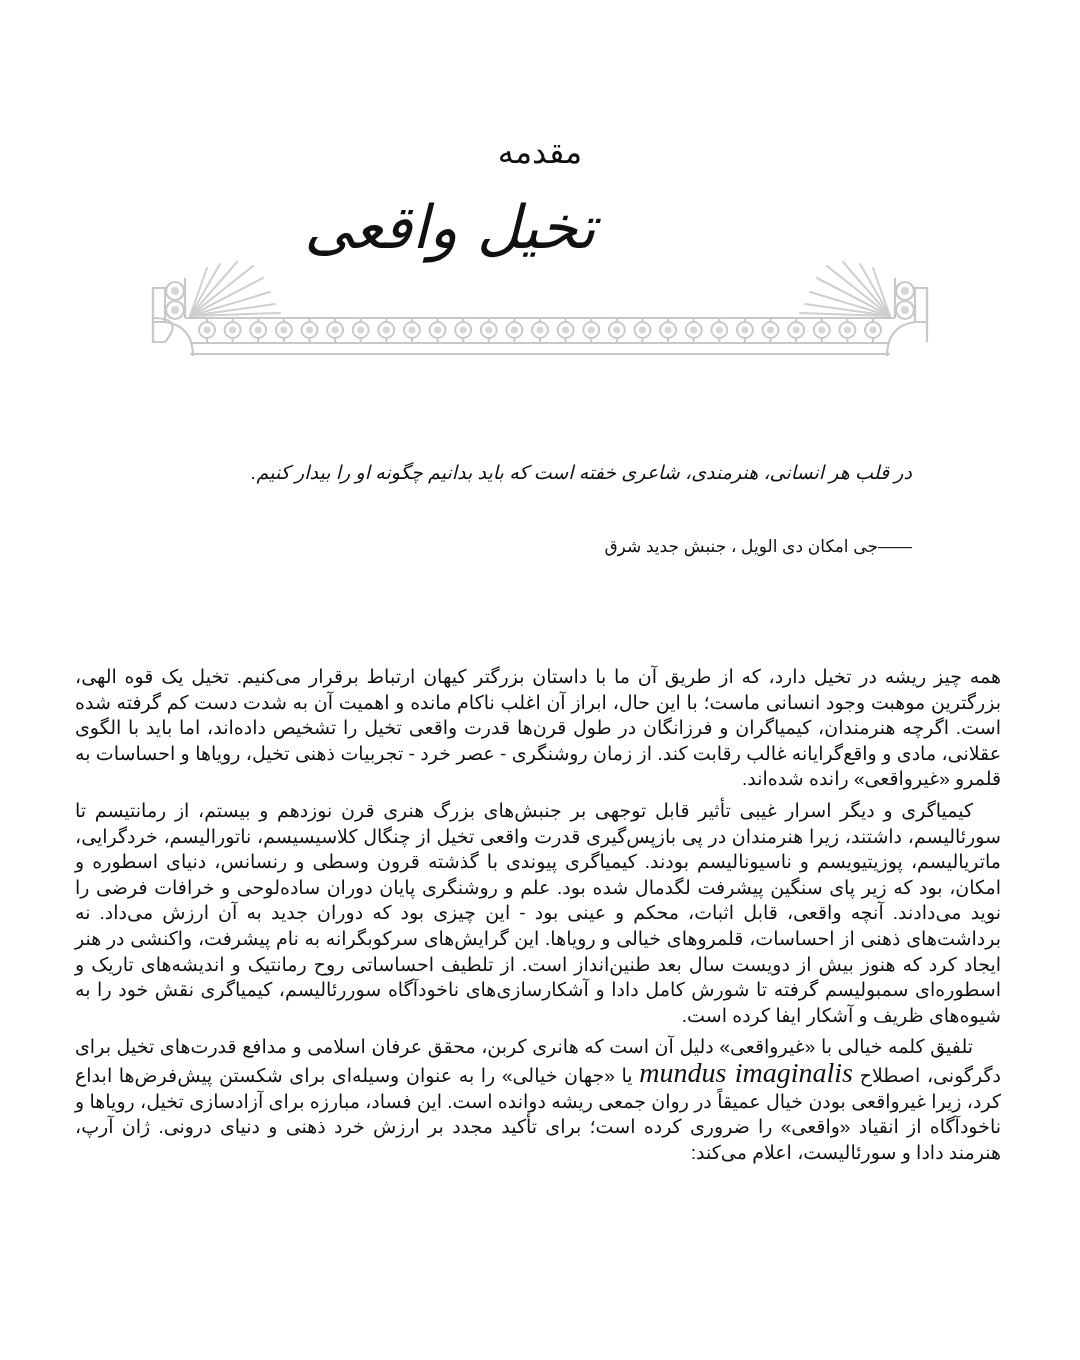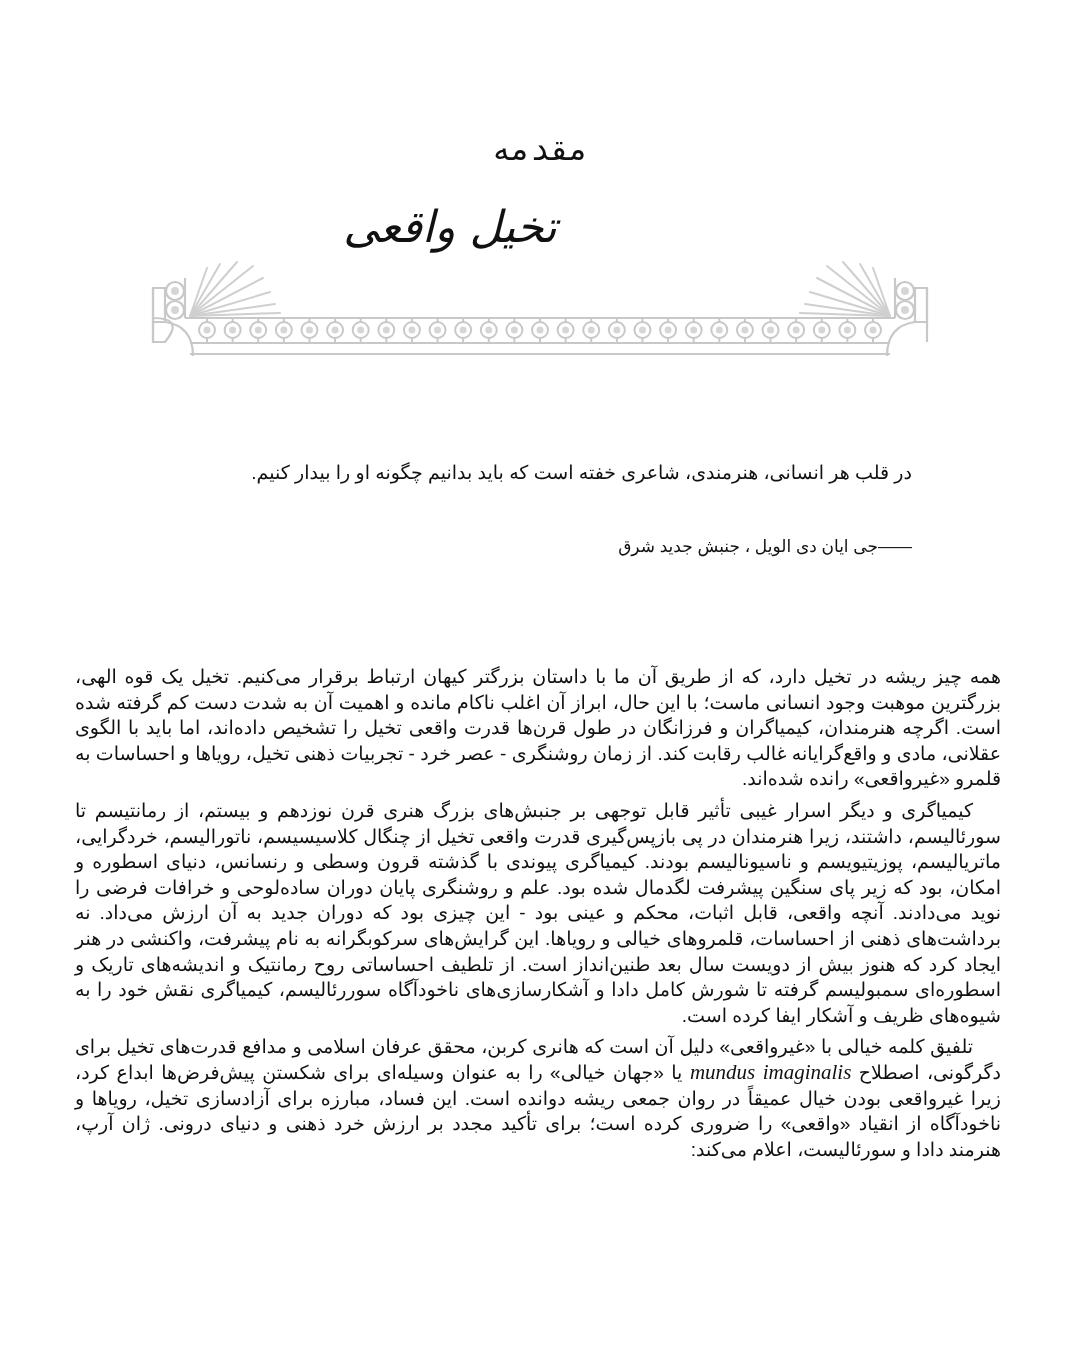--- a/index.html
+++ b/index.html
@@ -3,45 +3,45 @@
   <meta charset="utf-8">
   <style>
     html, body { margin: 0; padding: 0; background: #ffffff; }
     body {
       width: 1080px; height: 1360px; position: relative; overflow: hidden;
       font-family: "DejaVu Sans", "Liberation Sans", sans-serif; color: #111;
     }
     .chapter-label {
       position: absolute; top: 128px; left: 0; width: 1080px; text-align: center;
       font-size: 32px; line-height: 48px; direction: rtl;
-      font-family: Liberation Mono, monospace;
+      font-family: Liberation Serif, serif;
     }
     .chapter-title {
       position: absolute; top: 192px; left: 0; width: 900px; text-align: center;
-      font-size: 44px; line-height: 70px; direction: rtl; font-style: italic;
+      font-size: 60px; line-height: 70px; direction: rtl; font-style: italic;
       font-family: "DejaVu Sans", sans-serif;
     }
     .ornament { position: absolute; left: 145px; top: 258px; width: 790px; height: 102px; }
     .epigraph {
       position: absolute; left: 215px; top: 460px; width: 697px; direction: rtl; text-align: right;
-      font-family: "Liberation Sans", sans-serif; 
+      font-family: "Liberation Sans", sans-serif; font-style: italic;
       font-size: 19px; line-height: 25px;
     }
     .epigraph-attrib {
       position: absolute; left: 215px; top: 535px; width: 697px; direction: rtl; text-align: right;
       font-family: "Liberation Sans", sans-serif; font-size: 17px; line-height: 24px;
     }
     .body-text {
       position: absolute; left: 75px; top: 652px; width: 926px; direction: rtl;
       font-family: "Liberation Sans", sans-serif; font-size: 19px; line-height: 25.6px;
       text-align: justify; text-align-last: right; margin-top: 12px;
     }
     .body-text p { margin: 0 0 6px 0; }
     .body-text p.indent { text-indent: 28px; }
-    .latin { font-family: "Liberation Serif", serif; font-style: italic; font-size: 21px; }
+    .latin { font-family: "Liberation Serif", serif; font-style: italic; font-size: 28px; }
     .it { }
   </style>
 </head>
 <body>
 
 <div class="chapter-label">مقدمه</div>
 <div class="chapter-title">تخیل واقعی</div>
 
 <svg class="ornament" viewBox="0 0 790 102" xmlns="http://www.w3.org/2000/svg">
   <g fill="none" stroke="#c8c8c8" stroke-width="2.2">
@@ -201,19 +201,19 @@
       <line x1="728" x2="728" y1="80" y2="85" stroke="#c8c8c8"></line>
       <circle cx="728" cy="72" r="3.5" fill="#d6d6d6" stroke="none"></circle>
       <circle cx="30" cy="33" r="4" fill="#d6d6d6" stroke="none"></circle>
       <circle cx="30" cy="52" r="4" fill="#d6d6d6" stroke="none"></circle>
       <circle cx="760" cy="33" r="4" fill="#d6d6d6" stroke="none"></circle>
       <circle cx="760" cy="52" r="4" fill="#d6d6d6" stroke="none"></circle>
     </g>
 </svg>
 
 <div class="epigraph">در قلب هر انسانی، هنرمندی، شاعری خفته است که باید بدانیم چگونه او را بیدار کنیم.</div>
-<div class="epigraph-attrib">——جی ایان دی الویل ، جنبش جدید شرق</div>
+<div class="epigraph-attrib">——جی امکان دی الویل ، جنبش جدید شرق</div>
 
 <div class="body-text">
   <p>همه چیز ریشه در تخیل دارد، که از طریق آن ما با داستان بزرگتر کیهان ارتباط برقرار می‌کنیم. تخیل یک قوه الهی، بزرگترین موهبت وجود انسانی ماست؛ با این حال، ابراز آن اغلب ناکام مانده و اهمیت آن به شدت دست کم گرفته شده است. اگرچه هنرمندان، کیمیاگران و فرزانگان در طول قرن‌ها قدرت واقعی تخیل را تشخیص داده‌اند، اما باید با الگوی عقلانی، مادی و واقع‌گرایانه غالب رقابت کند. از زمان روشنگری - عصر خرد - تجربیات ذهنی تخیل، رویاها و احساسات به قلمرو «غیرواقعی» رانده شده‌اند.</p>
   <p class="indent">کیمیاگری و دیگر اسرار غیبی تأثیر قابل توجهی بر جنبش‌های بزرگ هنری قرن نوزدهم و بیستم، از رمانتیسم تا سورئالیسم، داشتند، زیرا هنرمندان در پی بازپس‌گیری قدرت واقعی تخیل از چنگال کلاسیسیسم، ناتورالیسم، خردگرایی، ماتریالیسم، پوزیتیویسم و ناسیونالیسم بودند. کیمیاگری پیوندی با گذشته قرون وسطی و رنسانس، دنیای اسطوره و امکان، بود که زیر پای سنگین پیشرفت لگدمال شده بود. علم و روشنگری پایان دوران ساده‌لوحی و خرافات فرضی را نوید می‌دادند. آنچه واقعی، قابل اثبات، محکم و عینی بود - این چیزی بود که دوران جدید به آن ارزش می‌داد. نه برداشت‌های ذهنی از احساسات، قلمروهای خیالی و رویاها. این گرایش‌های سرکوبگرانه به نام پیشرفت، واکنشی در هنر ایجاد کرد که هنوز بیش از دویست سال بعد طنین‌انداز است. از تلطیف احساساتی روح رمانتیک و اندیشه‌های تاریک و اسطوره‌ای سمبولیسم گرفته تا شورش کامل دادا و آشکارسازی‌های ناخودآگاه سوررئالیسم، کیمیاگری نقش خود را به شیوه‌های ظریف و آشکار ایفا کرده است.</p>
   <p class="indent"><span>تلفیق کلمه </span><span class="it">خیالی</span><span> با «غیرواقعی» دلیل آن است که هانری کربن، محقق عرفان اسلامی و مدافع قدرت‌های تخیل برای دگرگونی، اصطلاح </span><span class="latin" dir="ltr">mundus imaginalis</span><span> یا «جهان خیالی» را به عنوان وسیله‌ای برای شکستن پیش‌فرض‌ها ابداع کرد، زیرا غیرواقعی بودن </span><span class="it">خیال</span><span> عمیقاً در روان جمعی ریشه دوانده است. این فساد، مبارزه برای آزادسازی تخیل، رویاها و ناخودآگاه از انقیاد «واقعی» را ضروری کرده است؛ برای تأکید مجدد بر ارزش خرد ذهنی و دنیای درونی. ژان آرپ، هنرمند دادا و سورئالیست، اعلام می‌کند:</span></p>
 </div>
 
 </body></html>

